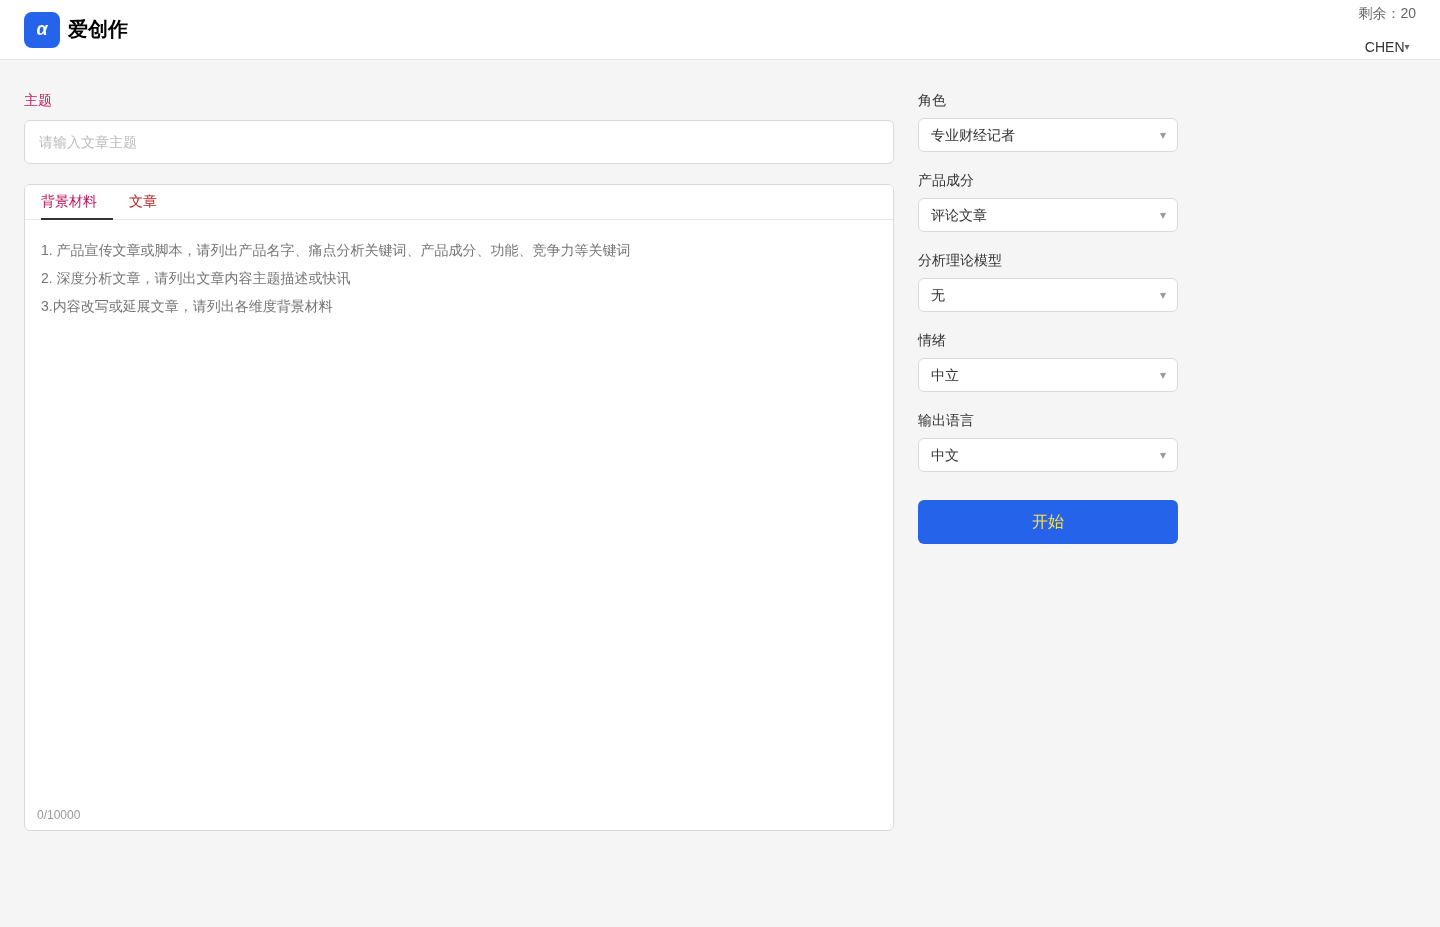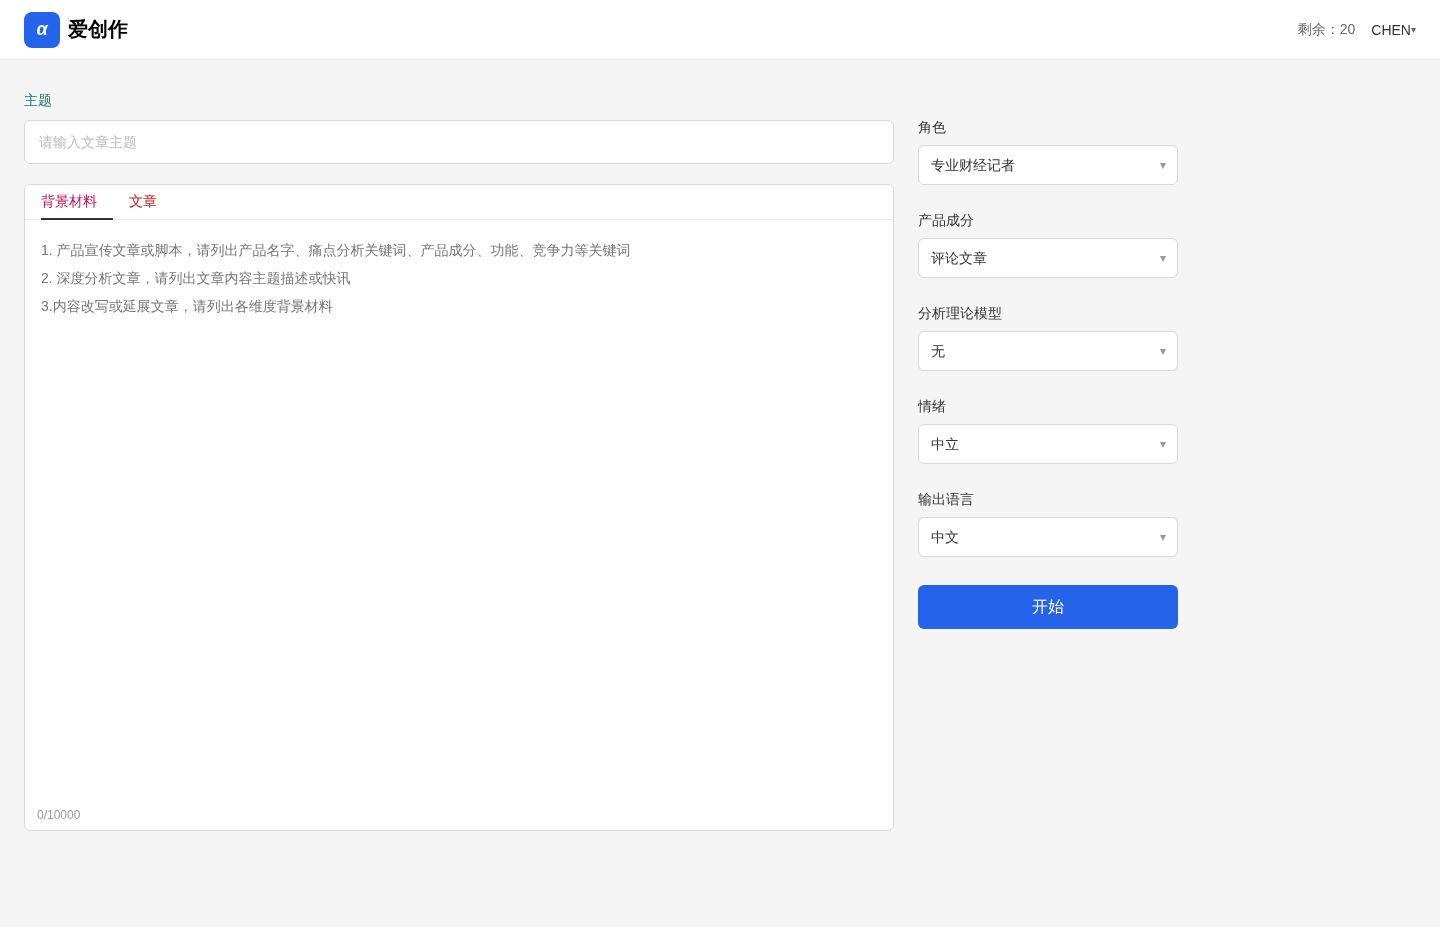--- a/index.html
+++ b/index.html
@@ -49,20 +49,21 @@
     .logo-text {
       font-size: 20px;
       font-weight: 600;
       color: #000000;
     }
 
     .header-right {
       display: flex;
       align-items: center;
       gap: 16px;
+      flex-direction: column;
     }
 
     .balance-text {
       font-size: 14px;
       color: #666;
     }
 
     .user-dropdown {
       display: flex;
       align-items: center;
@@ -88,21 +89,21 @@
     }
 
     
     .left-panel {
       flex: 1;
       max-width: 870px;
     }
 
     .section-label {
       font-size: 14px;
-      color: #0f766e;
+      color: #be185d;
       margin-bottom: 10px;
       font-weight: 400;
     }
 
     .subject-input {
       width: 100%;
       height: 44px;
       border: 1px solid #d9d9d9;
       border-radius: 6px;
       padding: 0 14px;
@@ -190,30 +191,29 @@
     .form-group {
       margin-bottom: 20px;
     }
 
     .form-label {
       font-size: 14px;
       color: #333;
       margin-bottom: 8px;
       display: block;
       font-weight: 400;
-      margin-top: 27px;
     }
 
     .select-wrapper {
       position: relative;
     }
 
     .form-select {
       width: 100%;
-      height: 40px;
+      height: 34px;
       border: 1px solid #d9d9d9;
       border-radius: 6px;
       padding: 0 36px 0 12px;
       font-size: 14px;
       color: #333;
       background: #fff;
       appearance: none;
       -webkit-appearance: none;
       cursor: pointer;
       outline: none;
@@ -226,21 +226,21 @@
       transform: translateY(-50%);
       pointer-events: none;
       color: #999;
       font-size: 12px;
     }
 
     .start-button {
       width: 100%;
       height: 44px;
       background: #2563eb;
-      color: #ffffff;
+      color: #fde047;
       border: none;
       border-radius: 6px;
       font-size: 16px;
       cursor: pointer;
       margin-top: 8px;
       font-family: -apple-system, BlinkMacSystemFont, 'PingFang SC', 'Microsoft YaHei', sans-serif;
     }
 
     
     .textarea-inner {

